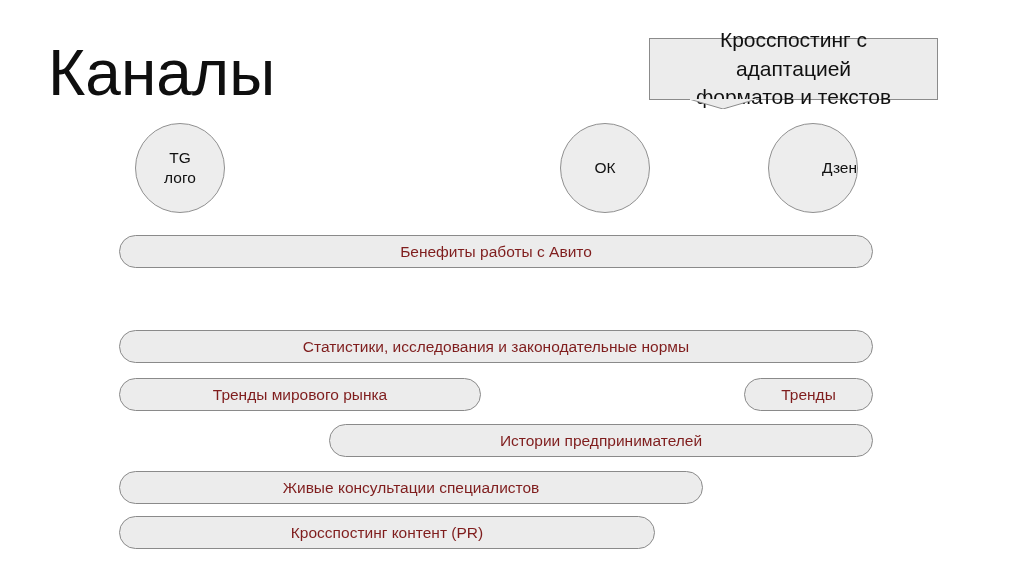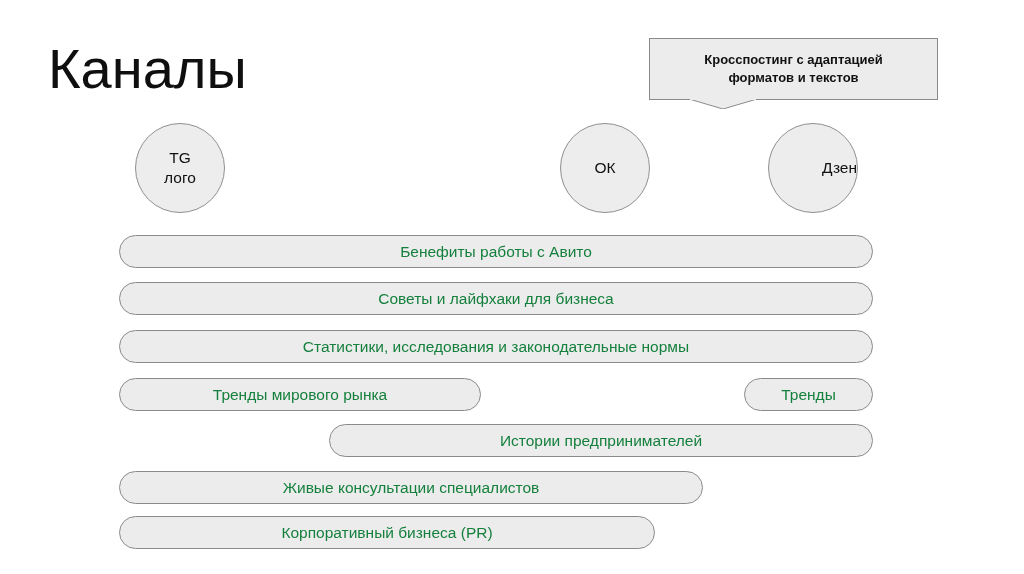--- a/index.html
+++ b/index.html
@@ -16,21 +16,21 @@
     height: 574px;
     background: #ffffff;
     overflow: hidden;
   }
 
   
   #page-title {
     position: absolute;
     left: 48px;
     top: 40px;
-    font-size: 56px;
+    font-size: 64px;
     line-height: 1.05;
     font-weight: 400;
     color: #0f0f0f;
     letter-spacing: 0px;
     white-space: nowrap;
   }
 
   
   #callout {
     position: absolute;
@@ -44,25 +44,24 @@
     inset: 0;
     background: #ececec;
     border: 1px solid #8b8b8b;
     box-sizing: border-box;
     display: flex;
     align-items: center;
     justify-content: center;
     text-align: center;
   }
   #callout-text {
-    font-size: 13px;
+    font-size: 21px;
     line-height: 1.35;
     color: #111111;
     padding: 0 10px;
-    font-weight: bold;
   }
   
   #callout-tail {
     position: absolute;
     left: 40px;
     top: 61px;
     width: 68px;
     height: 10px;
   }
   #callout-tail .fill {
@@ -97,21 +96,21 @@
     position: absolute;
     height: 33px;
     background: #ececec;
     border: 1px solid #8a8a8a;
     border-radius: 17px;
     box-sizing: border-box;
     display: flex;
     align-items: center;
     justify-content: center;
     font-size: 15.5px;
-    color: #15803d;
+    color: #7f1d1d;
     white-space: nowrap;
   }
 </style>
 </head>
 <body>
 
 <div id="slide">
 
   <div id="page-title">Каналы</div>
 
@@ -135,35 +134,32 @@
   <div class="circle" style="left:560px; top:123px;">
     <span class="l1">ОК</span>
   </div>
   <div class="circle" style="left:768px; top:123px;align-items:flex-end;">
     <span class="l1">Дзен</span>
   </div>
 
   <div class="pill" style="left:119px; top:235px;  width:754px;">
       <span>Бенефиты работы с Авито</span>
     </div>
-  <div class="pill" style="left:119px; top:282px;  width:754px;">
-      <span>Советы и лайфхаки для бизнеса</span>
-    </div>
   <div class="pill" style="left:119px; top:330px;  width:754px;">
       <span>Статистики, исследования и законодательные нормы</span>
     </div>
   <div class="pill" style="left:119px; top:378px;  width:362px;">
       <span>Тренды мирового рынка</span>
     </div>
   <div class="pill" style="left:744px; top:378px;  width:129px;">
       <span>Тренды</span>
     </div>
   <div class="pill" style="left:329px; top:424px;  width:544px;align-items:center;">
       <span>Истории предпринимателей</span>
     </div>
   <div class="pill" style="left:119px; top:471px;  width:584px;">
       <span>Живые консультации специалистов</span>
     </div>
   <div class="pill" style="left:119px; top:516px;  width:536px;">
-      <span>Корпоративный бизнеса (PR)</span>
+      <span>Кросспостинг контент (PR)</span>
     </div>
 
 </div>
 
 </body></html>

